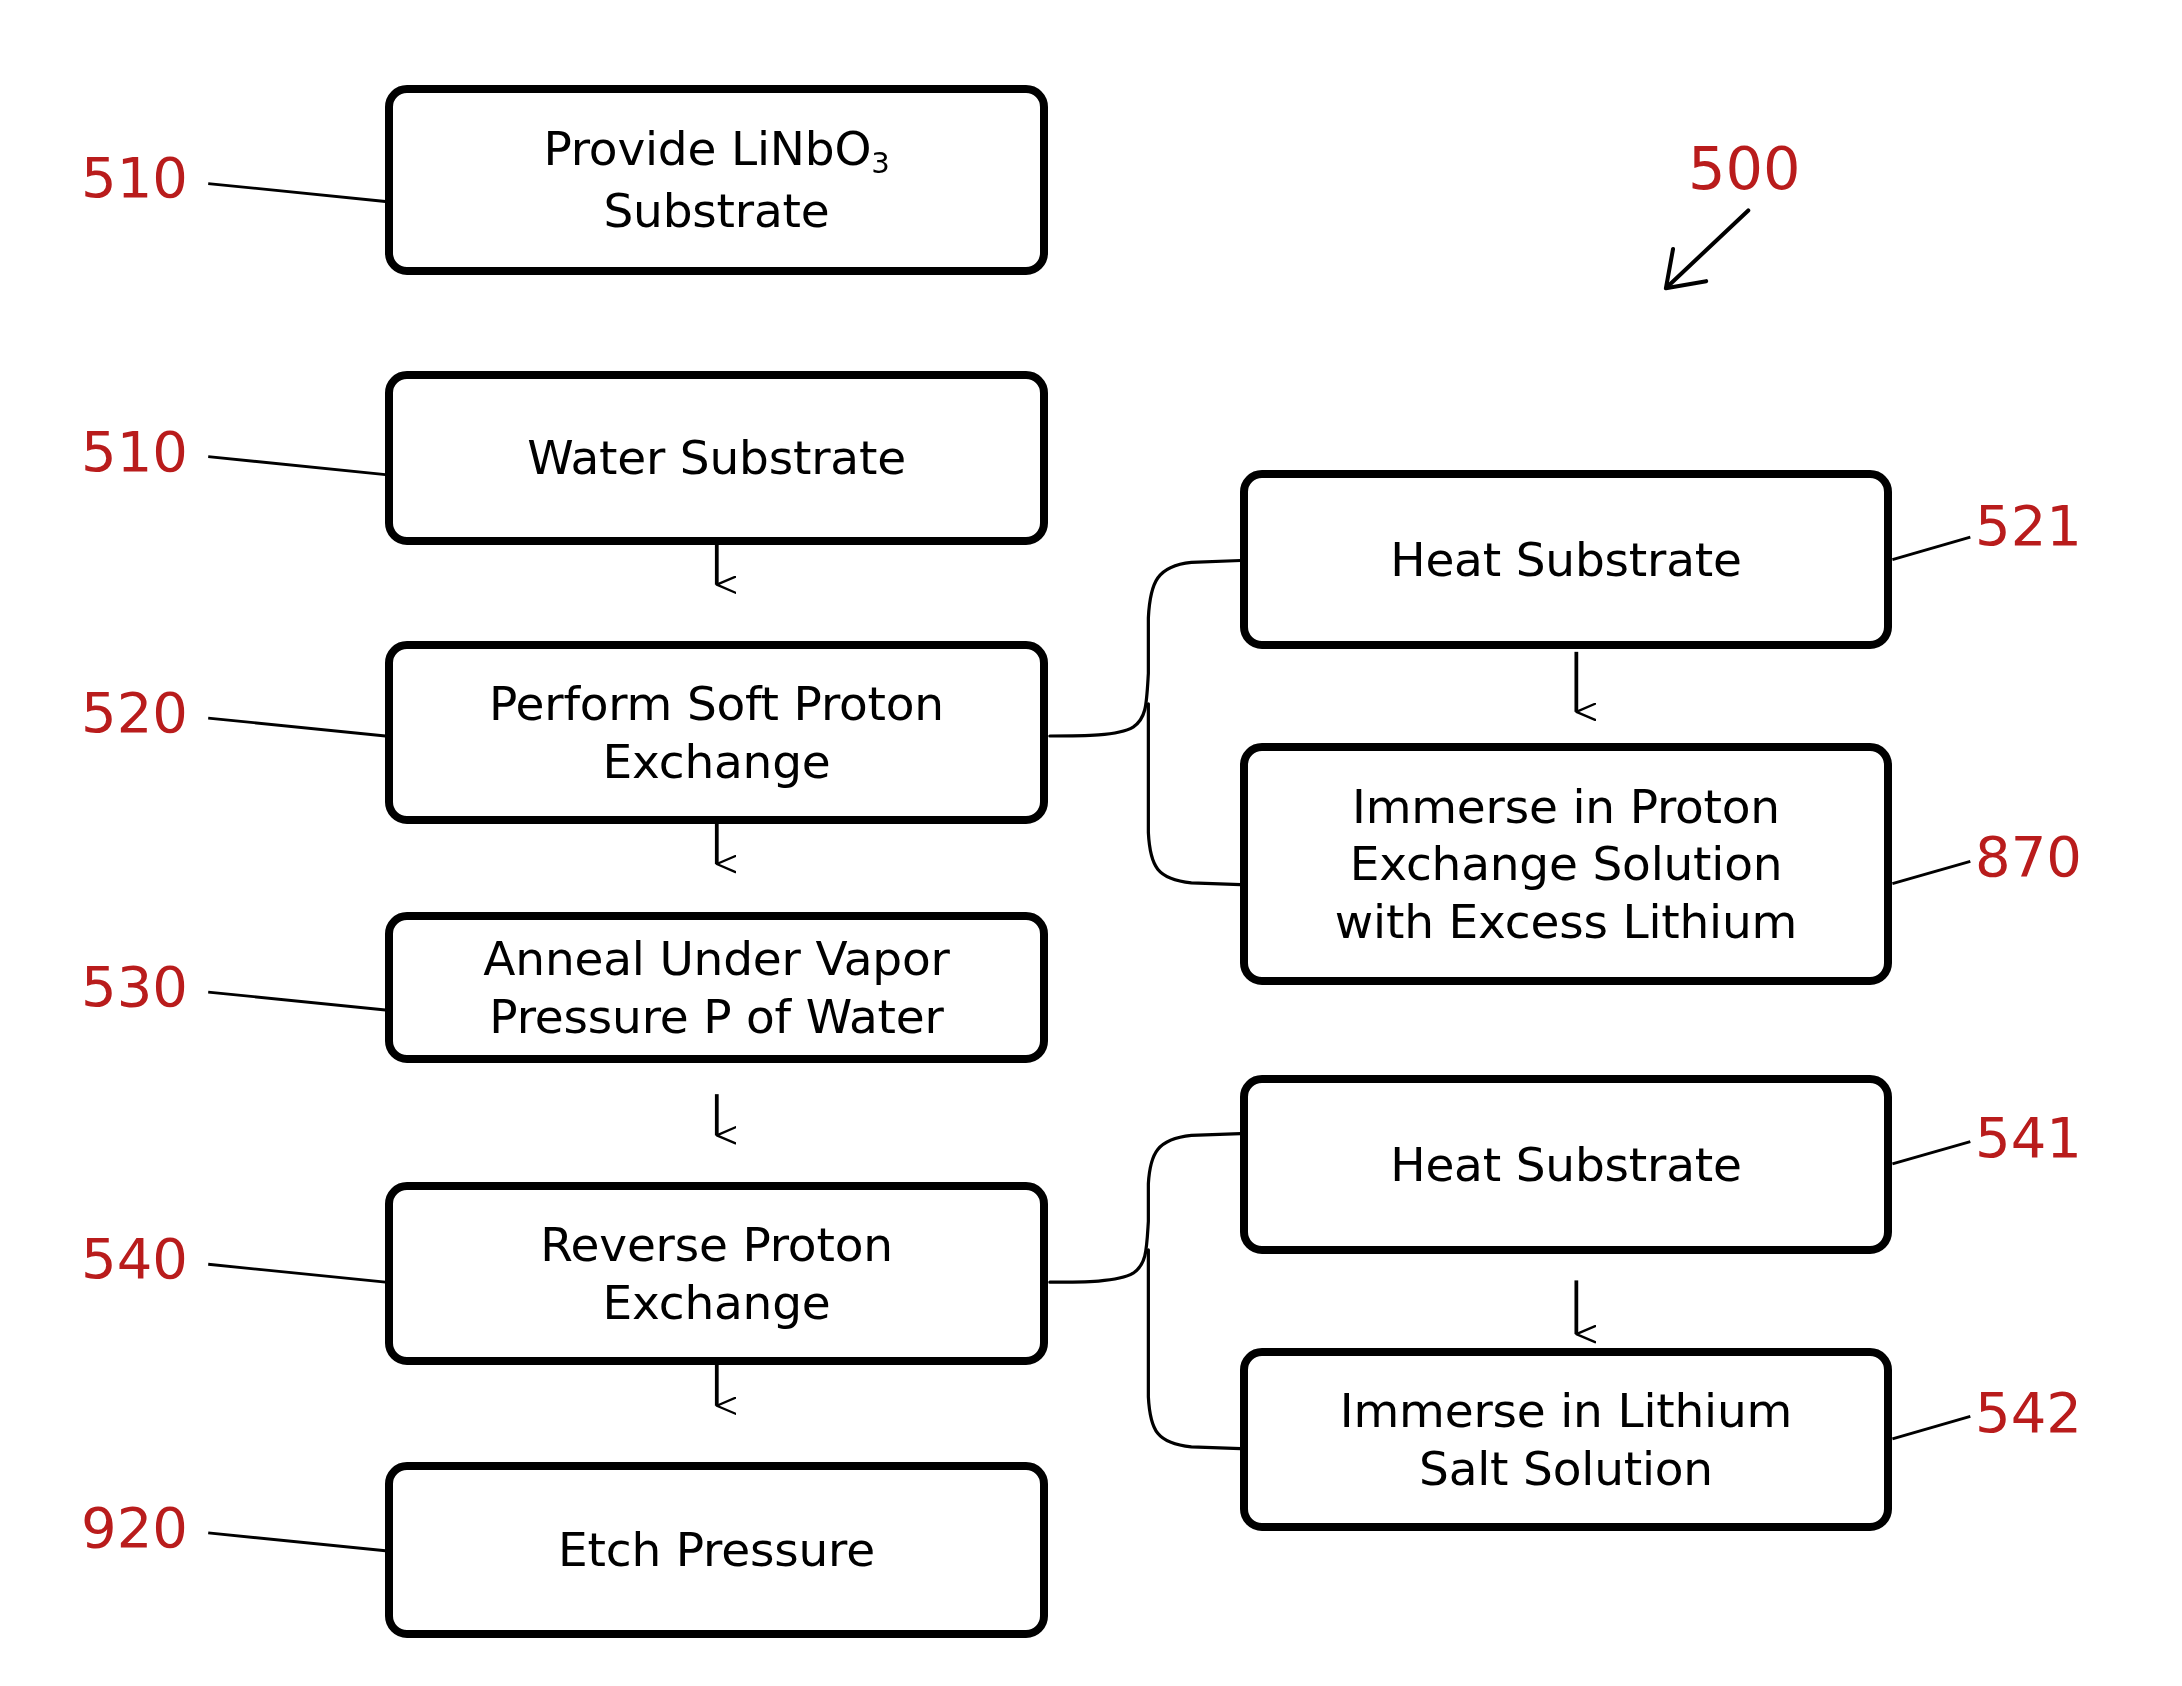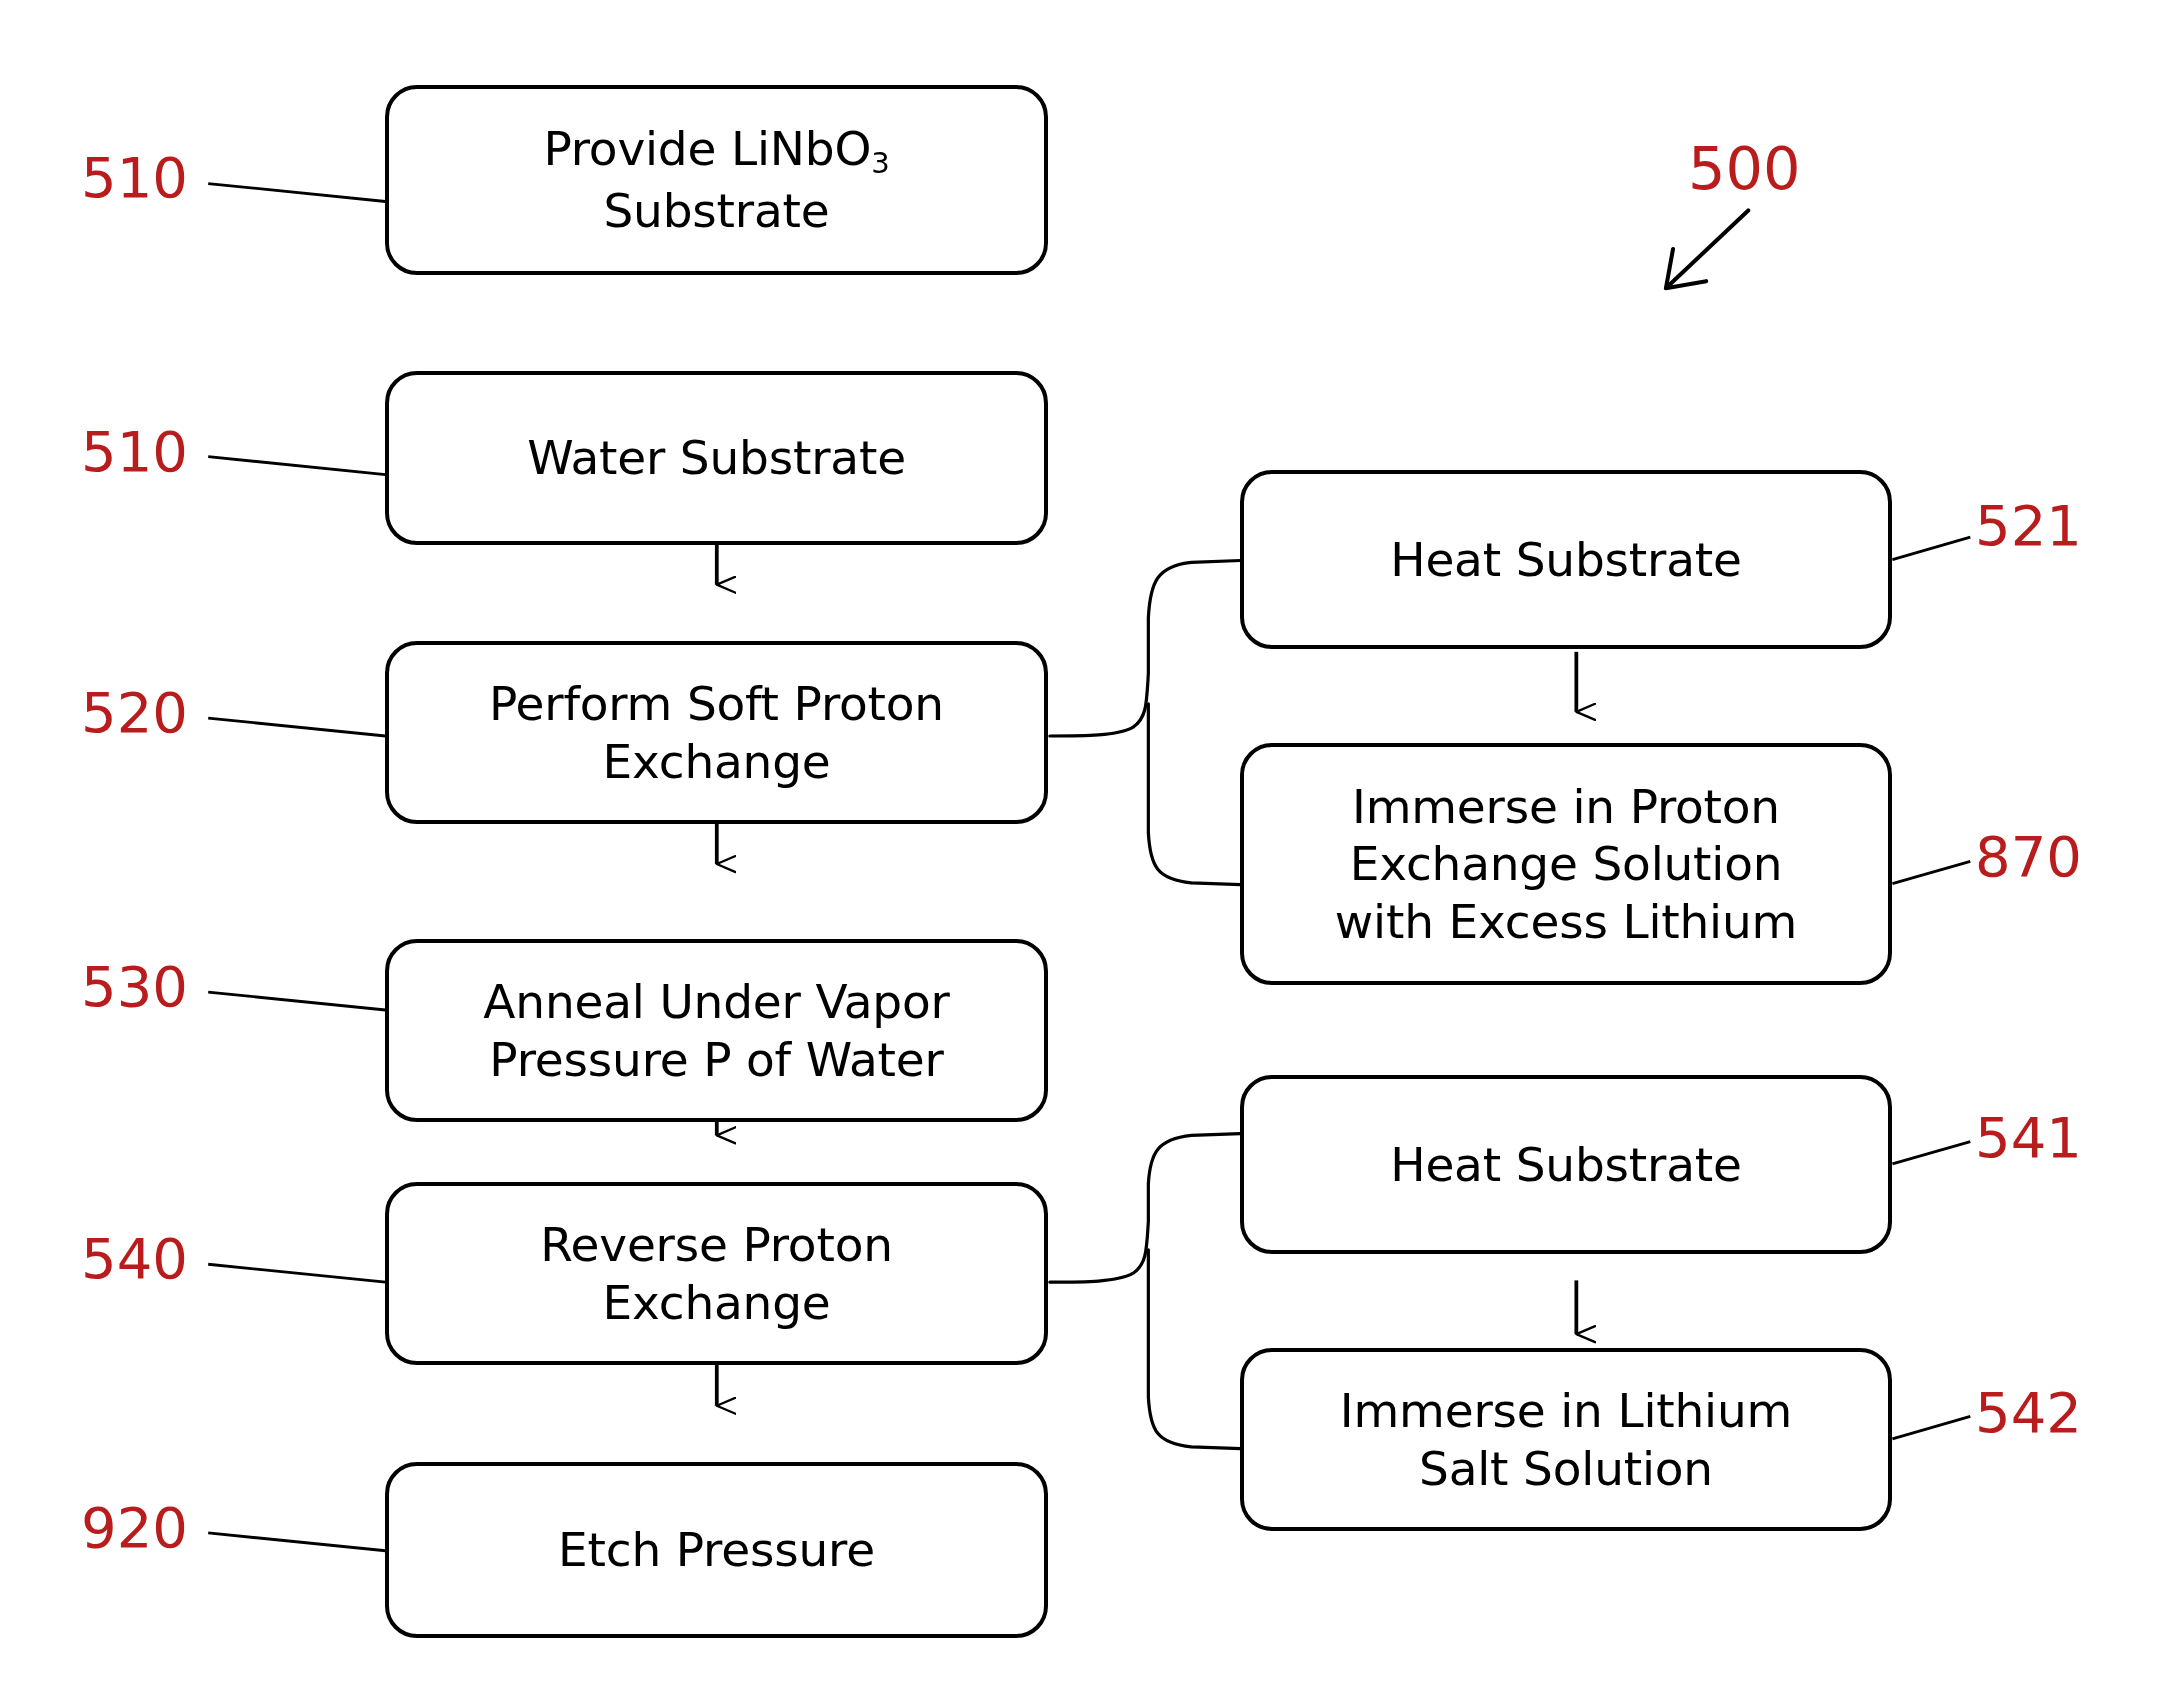--- a/index.html
+++ b/index.html
@@ -19,22 +19,22 @@
   #diagram-svg {
     position: absolute;
     left: 0;
     top: 0;
     width: 2183px;
     height: 1686px;
   }
   .flow-box {
     position: absolute;
     box-sizing: border-box;
-    border: 4px solid #000000;
-    border-radius: 32px;
+    border: 8px solid #000000;
+    border-radius: 22px;
     background: #ffffff;
     display: flex;
     align-items: center;
     justify-content: center;
     text-align: center;
     color: #000000;
     font-family: "DejaVu Sans", "Liberation Sans", sans-serif;
     font-size: 47px;
     line-height: 1.22;
     letter-spacing: -0.2px;
@@ -162,21 +162,21 @@
   </div>
 
   <div class="flow-box" style="left:385px; top:371px; width:663px; height:174px;">
     <span class="txt">Water Substrate</span>
   </div>
 
   <div class="flow-box" style="left:385px; top:641px; width:663px; height:183px;">
     <span class="txt">Perform Soft Proton<br>Exchange</span>
   </div>
 
-  <div class="flow-box" style="left:385px; top:912px; width:663px; height:183px;margin-top:27px;">
+  <div class="flow-box" style="left:385px; top:912px; width:663px; height:151px;">
     <span class="txt">Anneal Under Vapor<br>Pressure P of Water</span>
   </div>
 
   <div class="flow-box" style="left:385px; top:1182px; width:663px; height:183px;">
     <span class="txt">Reverse Proton<br>Exchange</span>
   </div>
 
   <div class="flow-box" style="left:385px; top:1462px; width:663px; height:176px;">
     <span class="txt">Etch Pressure</span>
   </div>

